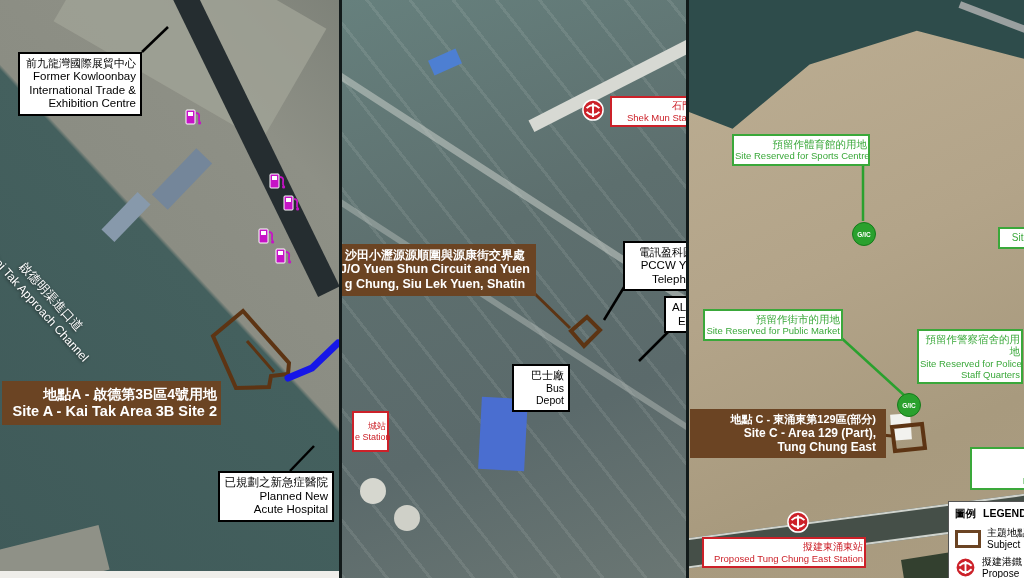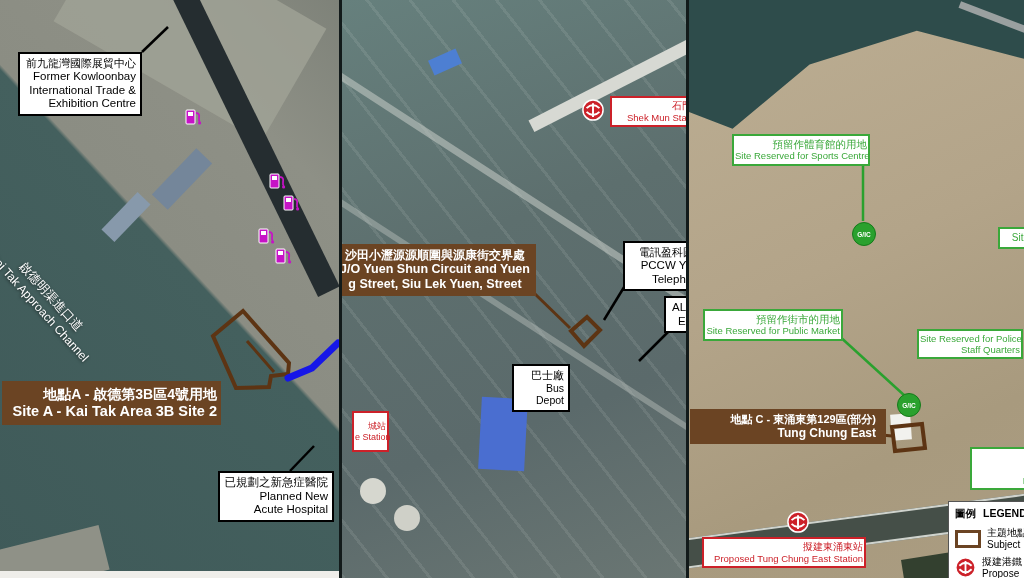--- a/index.html
+++ b/index.html
@@ -183,21 +183,21 @@
     </div>
 
     <div class="lbl red small-red" style="left:268px;top:96px;width:96px;padding:2px 2px">
       <div class="zh" style="white-space:nowrap">石門站</div>
       <div class="en" style="white-space:nowrap">Shek Mun Station</div>
     </div>
 
     <div class="lbl brown siteb-lbl">
       <div class="zh" style="white-space:nowrap">沙田小瀝源源順圍與源康街交界處</div>
       <div class="en" style="white-space:nowrap">J/O Yuen Shun Circuit and Yuen</div>
-      <div class="en" style="white-space:nowrap">g Street, Siu Lek Yuen, Street</div>
+      <div class="en" style="white-space:nowrap">g Chung, Siu Lek Yuen, Shatin</div>
     </div>
 
     <div class="lbl white" style="left:281px;top:241px;width:86px;padding:3px 2px">
       <div class="zh" style="white-space:nowrap">電訊盈科圓洲</div>
       <div class="en" style="white-space:nowrap">PCCW Yuen</div>
       <div class="en" style="white-space:nowrap">Telephone</div>
     </div>
 
     <div class="lbl white" style="left:322px;top:296px;width:42px;text-align:left;padding:3px 0 3px 6px">
       <div class="en">AL</div>
@@ -232,34 +232,36 @@
     <div class="gic" style="left:163px;top:222px">
       <span>G/IC</span>
     </div>
 
     <div class="lbl green small-green" style="left:14px;top:309px;width:140px;padding:2px 1px">
       <div class="zh">預留作街市的用地</div>
       <div class="en" style="white-space:nowrap">Site Reserved for Public Market</div>
     </div>
 
     <div class="lbl green small-green" style="left:228px;top:329px;width:106px;padding:2px 1px">
+      <div class="zh">預留作警察宿舍的用地</div>
       <div class="en" style="white-space:nowrap">Site Reserved for Police</div>
       <div class="en">Staff Quarters</div>
     </div>
 
     <div class="lbl green" style="left:309px;top:227px;width:44px;padding:3px 1px">
       <div class="en" style="font-size:10px;white-space:nowrap">Site R</div>
     </div>
 
     <div class="gic" style="left:208px;top:393px">
       <span>G/IC</span>
     </div>
 
     <div class="lbl brown sitec-lbl">
       <div class="zh" style="white-space:nowrap">地點 C - 東涌東第129區(部分)</div>
+      <div class="en" style="white-space:nowrap">Site C - Area 129 (Part),</div>
       <div class="en">Tung Chung East</div>
     </div>
 
     <div class="lbl green small-green" style="left:281px;top:447px;width:100px;padding:2px 1px">
       <div class="zh">預留作地</div>
       <div class="en">Site R</div>
       <div class="en">Headquart</div>
     </div>
 
     <svg class="abs" style="left:98px;top:511px" width="22" height="22" viewBox="0 0 24 24">

